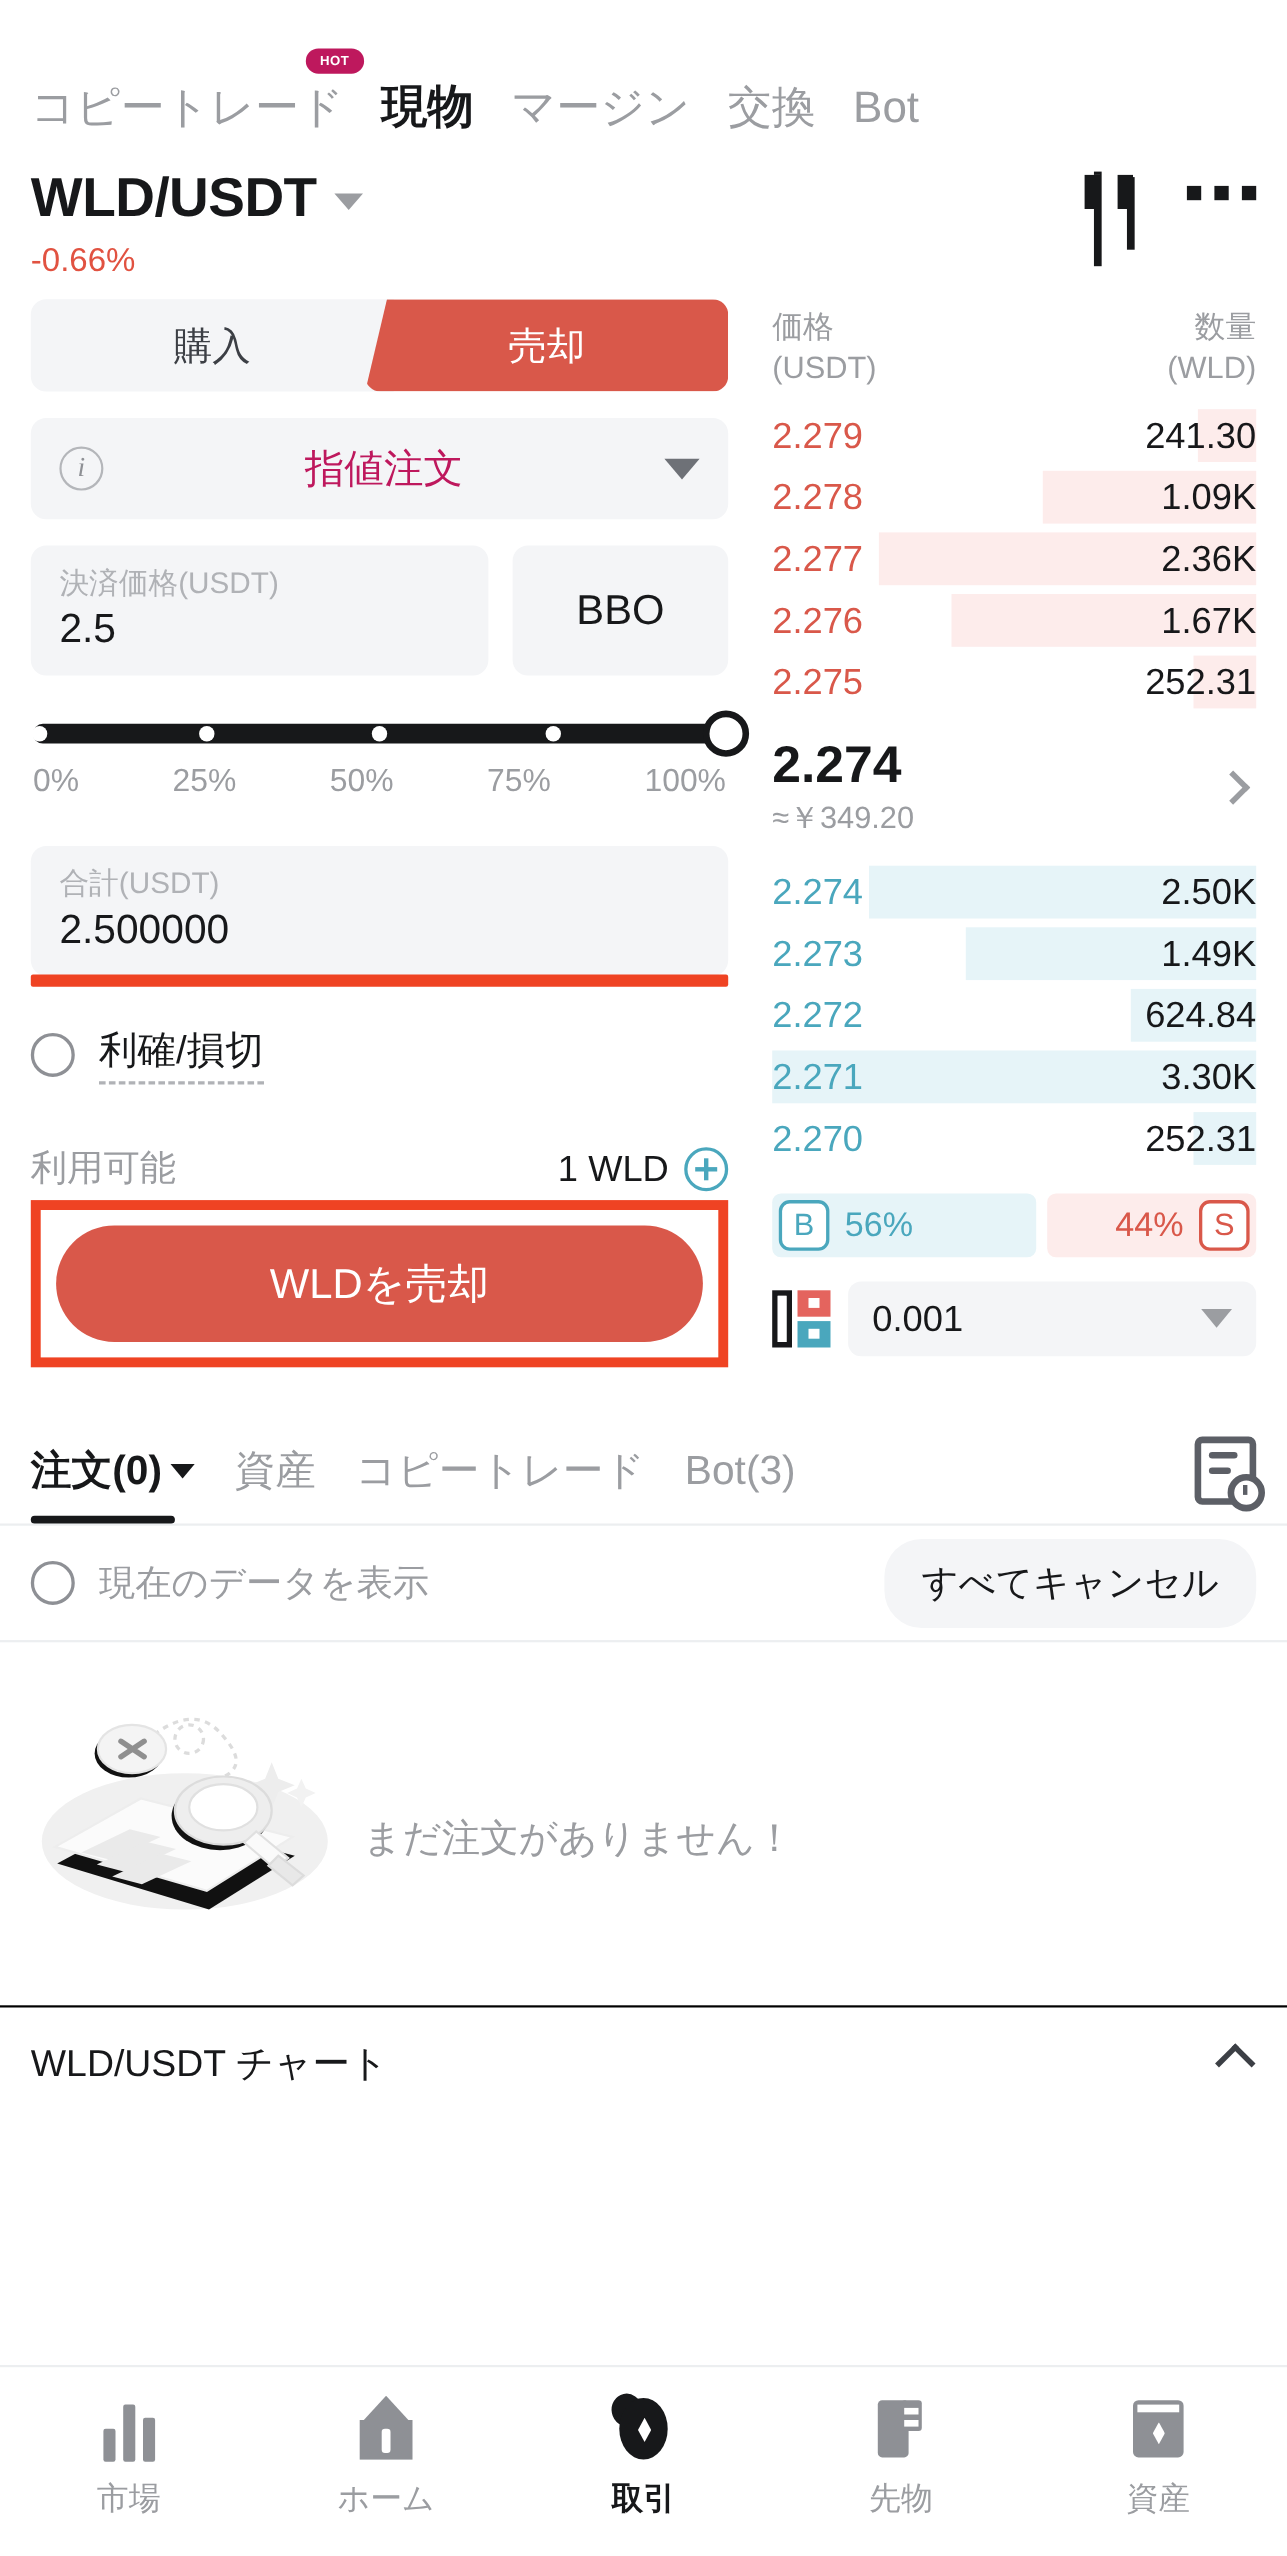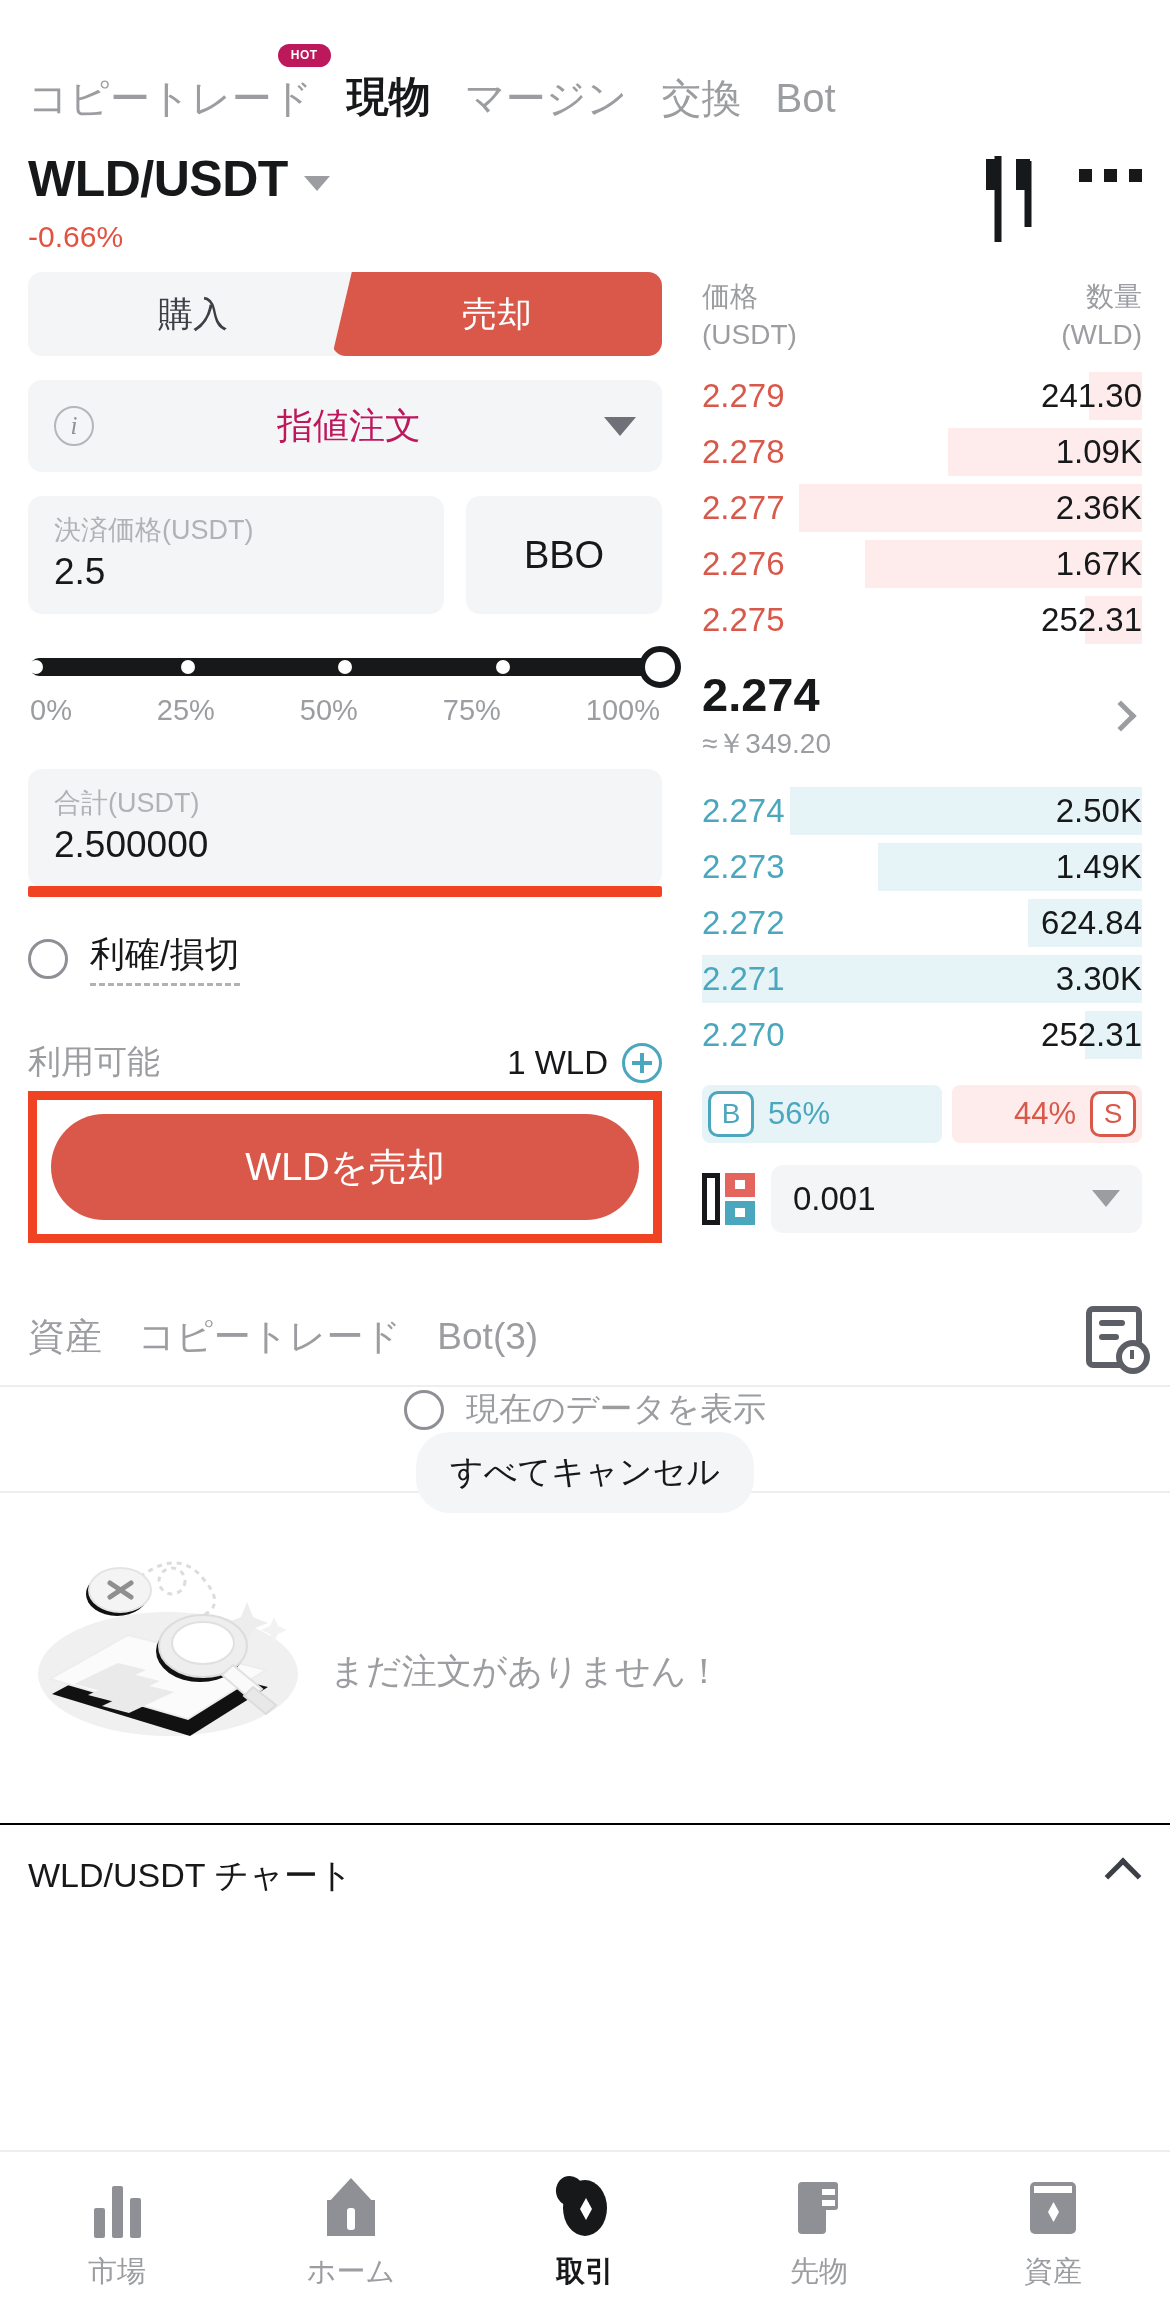--- a/index.html
+++ b/index.html
@@ -184,21 +184,21 @@
   .ltab.active::after { content:""; position:absolute; left:0; right:18px; bottom:0; height:7px; background:#17181a; border-radius:4px; }
   .ltab .mini-caret { width:0;height:0;border-left:11px solid transparent;border-right:11px solid transparent;border-top:13px solid #17181a; }
   .hist-icon { margin-left:auto; width:56px;height:62px; position:relative; }
   .hist-icon .doc { position:absolute; inset:0; border:6px solid #5c5f66; border-radius:7px; }
   .hist-icon .l1, .hist-icon .l2 { position:absolute; left:13px; height:6px; background:#5c5f66; border-radius:3px; }
   .hist-icon .l1 { top:14px; width:26px; } .hist-icon .l2 { top:28px; width:20px; }
   .hist-icon .clock { position:absolute; right:-8px; bottom:-6px; width:34px;height:34px;border-radius:50%;border:6px solid #5c5f66; background:#fff; }
   .hist-icon .clock::after { content:""; position:absolute; left:8px; top:4px; width:4px;height:9px;background:#5c5f66; }
   .divider { height:2px; background:#eceef0; }
 
-  .filter-row { display:flex; align-items:center; padding:0 28px; height:104px;flex-direction:column; }
+  .filter-row { display:flex; align-items:center; padding:0 28px; height:104px; }
   .filter-left { display:flex; align-items:center; gap:22px; flex:1; }
   .filter-label { font-size:33px; color:#9b9da1; }
   .cancel-all { background:#f4f5f7; border-radius:34px; padding:18px 34px; font-size:33px; color:#17181a; }
 
   
   .empty { display:flex; align-items:center; padding-top:46px; }
   .empty-text { font-size:35px; color:#9b9da1; margin-top:14px; }
 
   
   .chart-bar { display:flex; align-items:center; padding:0 28px; height:104px; border-top:2px solid #000000; }
@@ -439,20 +439,24 @@
         <span class="tick-select">
           <span class="tick-val">0.001</span>
           <span class="tick-caret"></span>
         </span>
       </div>
     </div>
   </div>
 
   <div class="lower">
     <div class="lower-tabs">
+      <div class="ltab active">
+        <span>注文(0)</span>
+        <span class="mini-caret"></span>
+      </div>
       <div class="ltab">資産</div>
       <div class="ltab">コピートレード</div>
       <div class="ltab">Bot(3)</div>
       <span class="hist-icon">
         <span class="doc"></span>
           <span class="l1"></span>
           <span class="l2"></span>
           <span class="clock"></span>
       </span>
     </div>

